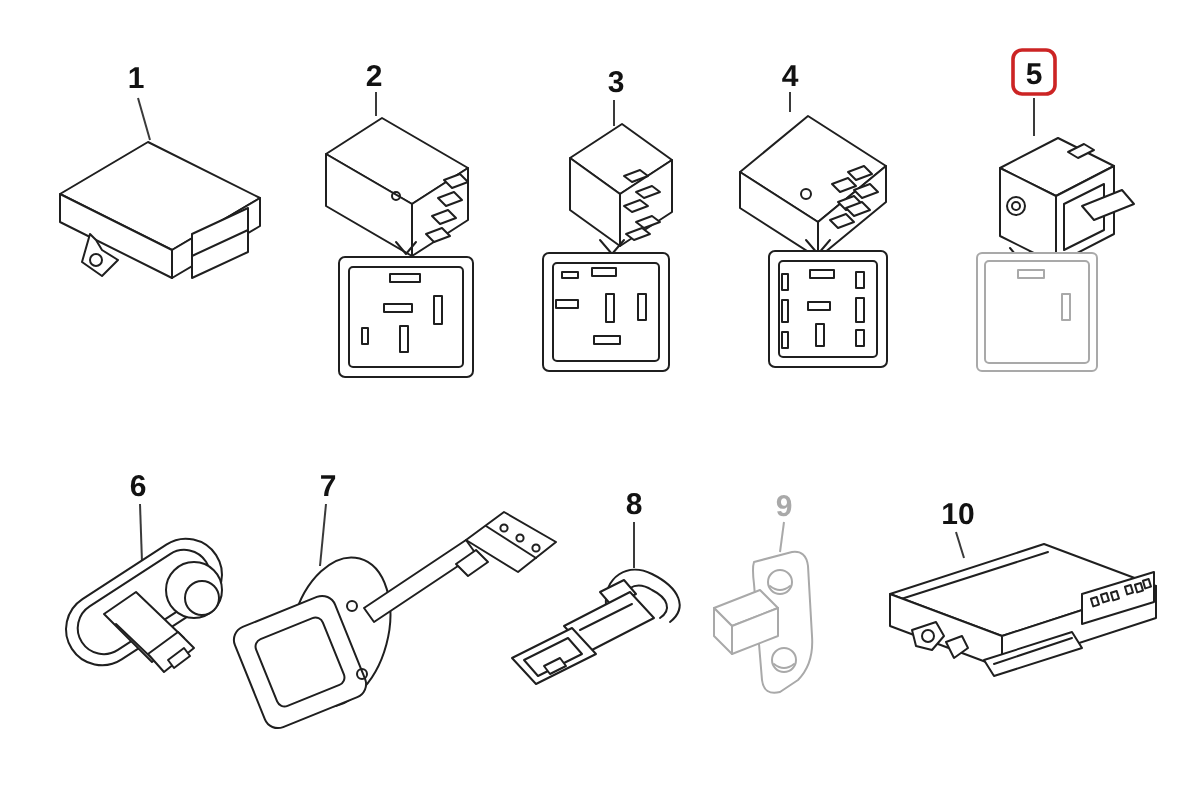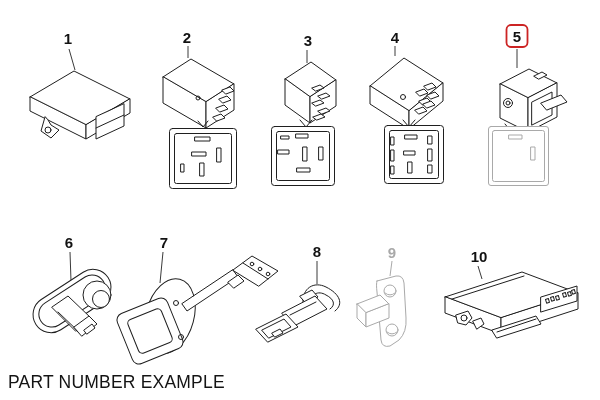--- a/index.html
+++ b/index.html
@@ -225,14 +225,13 @@
     <rect x="568" y="292" width="3" height="4" transform="rotate(-17 569 294)"></rect>
     <rect x="572" y="290" width="3" height="4" transform="rotate(-17 573 292)"></rect>
     <polygon class="fw" points="492,330 536,316 541,324 497,338"></polygon>
     <line x1="497" y1="332" x2="536" y2="319"></line>
     <polygon class="fw" points="456,315 468,311 472,318 466,325 458,323"></polygon>
     <circle cx="464" cy="318" r="3"></circle>
     <polygon class="fw" points="473,321 481,318 484,324 477,329"></polygon>
   </g>
 </svg>
 
-  <div class="caption">PART NUMBER EXAMPLE</div>
 </div>
 
 </body></html>

